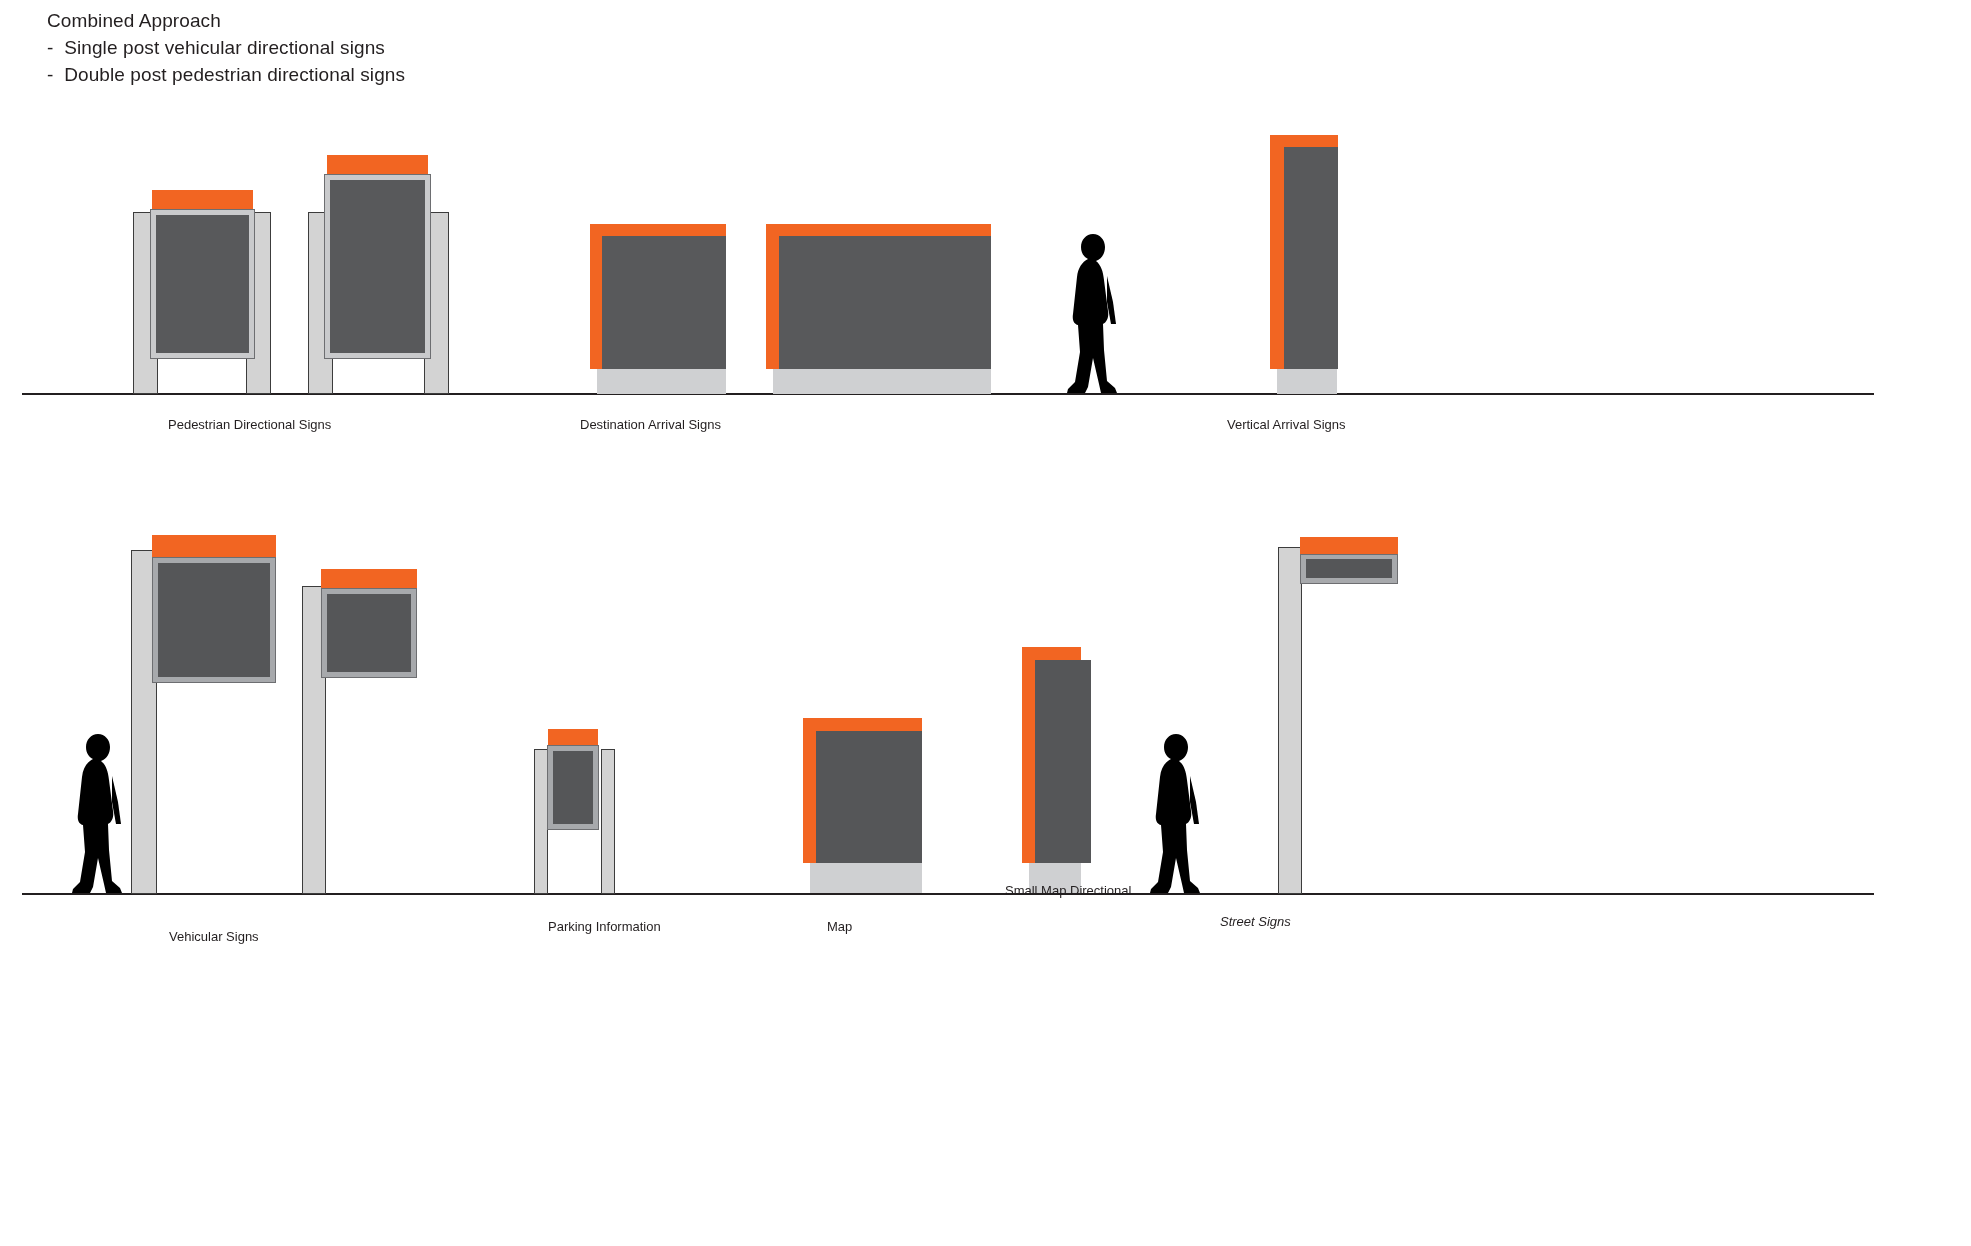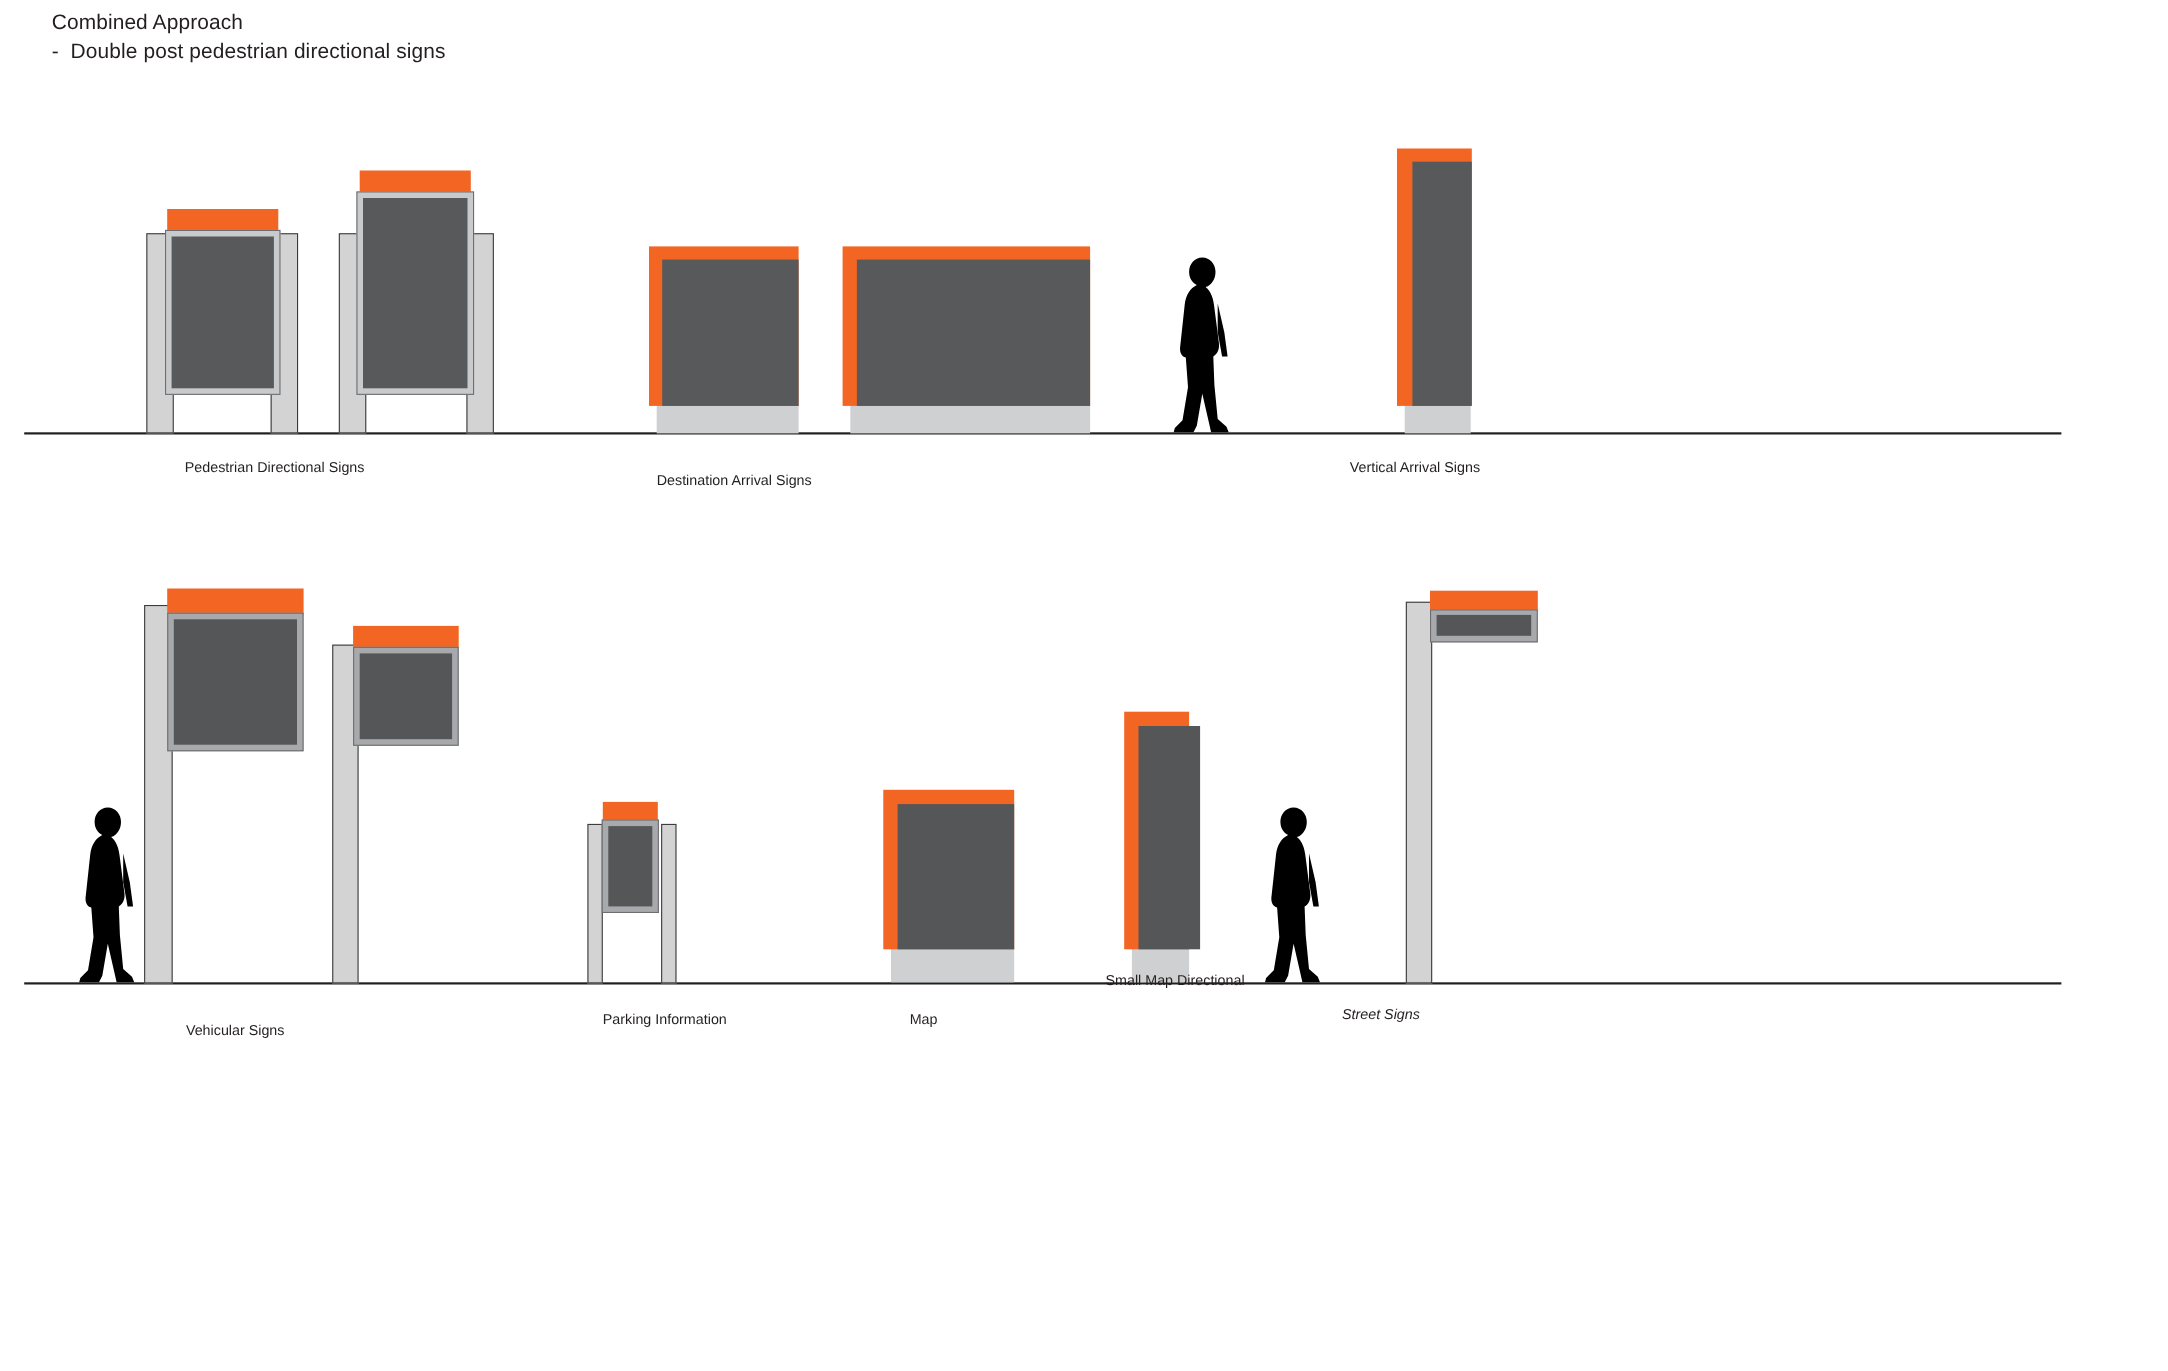--- a/index.html
+++ b/index.html
@@ -39,20 +39,21 @@
   .figure{position:absolute;}
   .figure svg{display:block;}
 </style>
 </head>
 <body>
 
 <div class="stage">
 
   <div class="hdr">
     <div class="hdr-title">Combined Approach</div>
+    <div class="hdr-li">-  Single post vehicular directional signs</div>
     <div class="hdr-li">-  Double post pedestrian directional signs</div>
   </div>
 
   <div>
 
     <div class="ground" style="left:22px;top:393px;width:1852px;"></div>
 
     <div>
 
       <div class="pc post" style="left:133px;top:212px;width:25px;height:182px;"></div>
@@ -83,21 +84,21 @@
 
       <div class="pc panel" style="left:602px;top:236px;width:124px;height:133px;"></div>
     </div>
 
     <div>
       <div class="pc plinth" style="left:773px;top:368px;width:218px;height:26px;"></div>
       <div class="pc orangeL" style="left:766px;top:224px;width:225px;height:145px;"></div>
       <div class="pc panel" style="left:779px;top:236px;width:212px;height:133px;"></div>
     </div>
 
-    <div class="cap" style="left:597px;top:414px;margin-top:12px;">Destination Arrival Signs</div>
+    <div class="cap" style="left:580px;top:414px;">Destination Arrival Signs</div>
 
     <div class="figure" style="left:1055px;top:232px;">
       <svg width="72" height="162" viewBox="0 0 72 162">
         <path fill="#000000" d="
           M38,2 C31,2 26,8 26,15 C26,21 29,25 33,27
           C27,30 23,36 22,45 L18,82 C17,88 19,92 23,93
           L25,120 L20,150 L13,157 L12,161 L30,161 L33,155
           L38,126 L44,152 L46,161 L62,161 L60,156 L52,149
           L49,118 L48,92 C52,90 54,85 53,79 L49,48
           C48,39 46,33 41,29 C47,27 50,21 50,15 C50,8 45,2 38,2 Z"></path>

